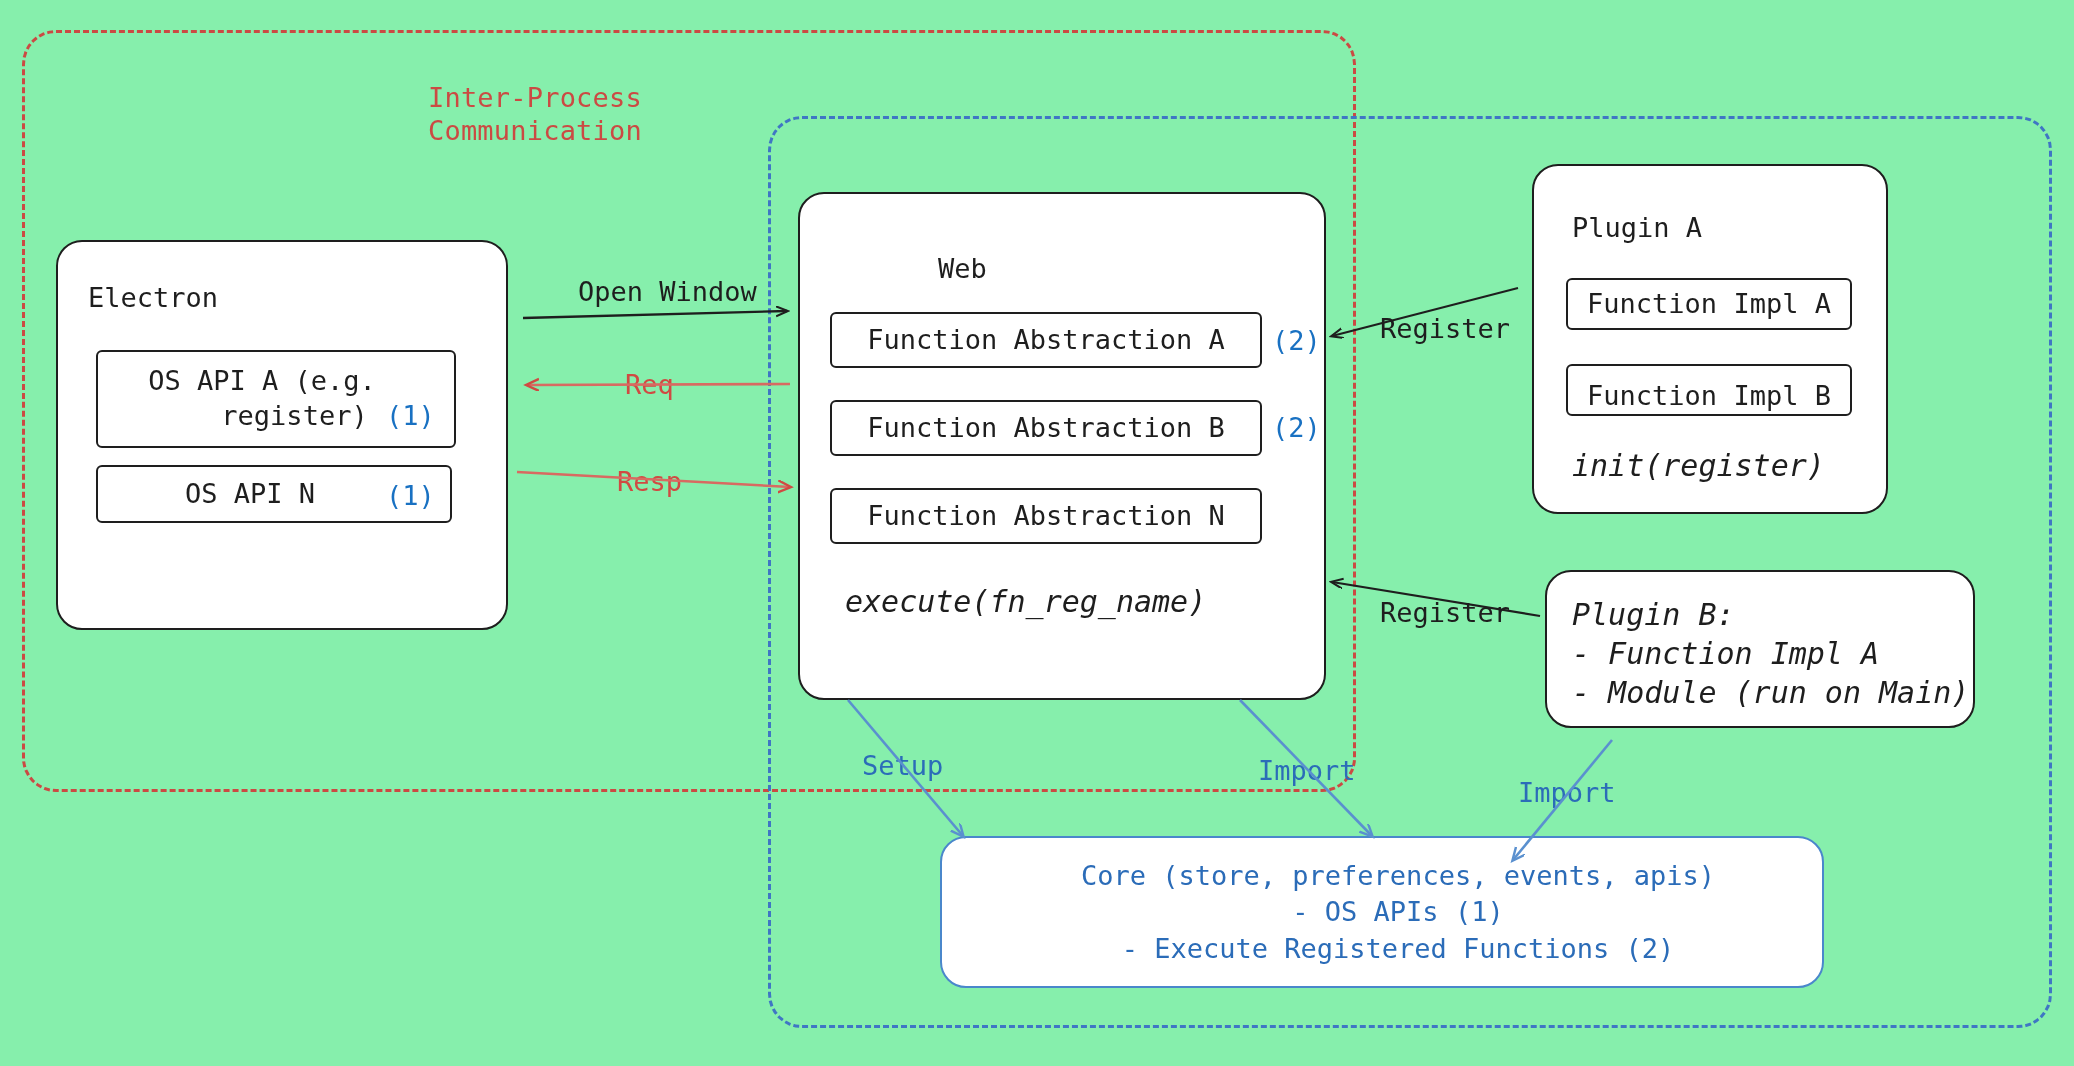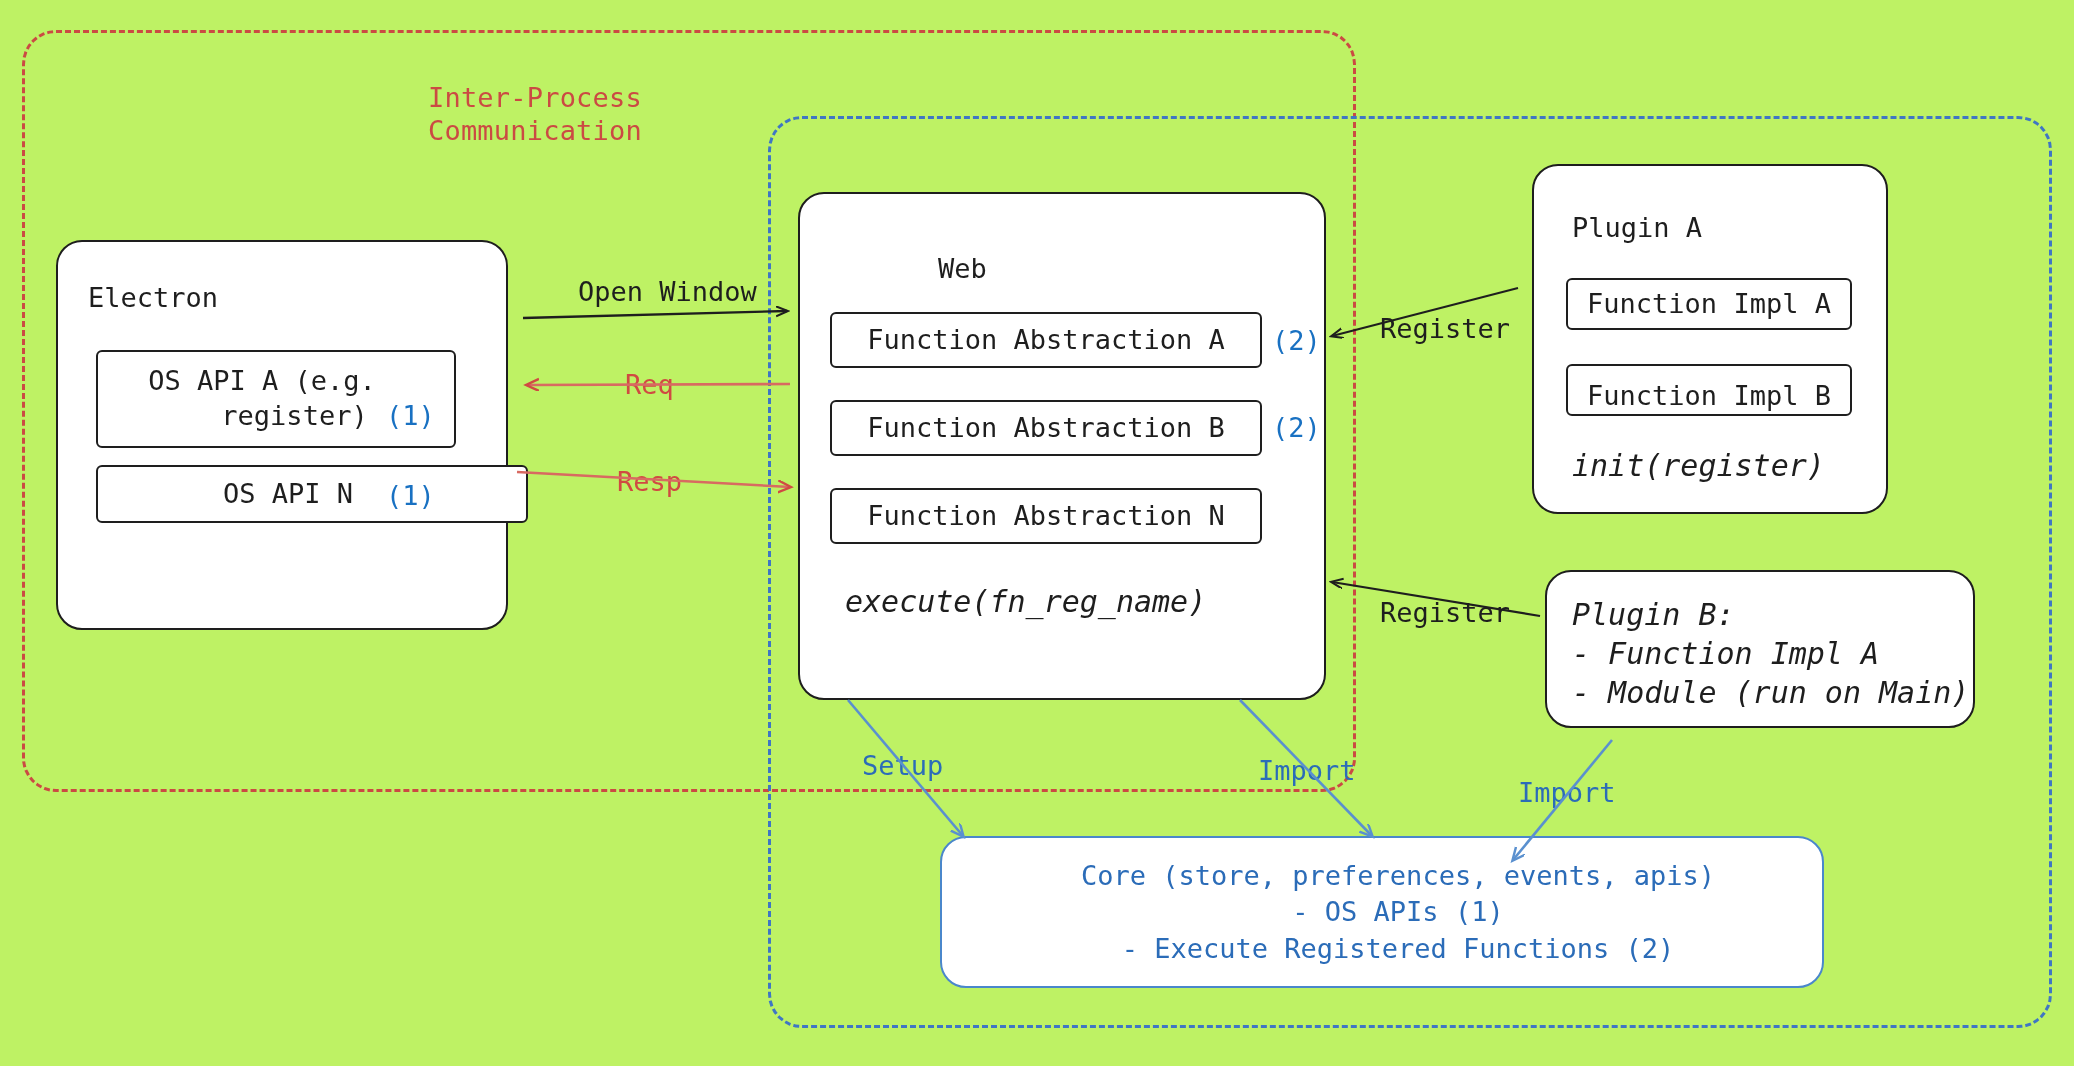--- a/index.html
+++ b/index.html
@@ -8,21 +8,21 @@
     padding: 0;
     background: #ffffff;
   }
   body {
     font-family: "DejaVu Sans Mono", "Liberation Mono", monospace;
   }
   #canvas {
     position: relative;
     width: 2074px;
     height: 1066px;
-    background: #bef264;
+    background: #86efac;
     overflow: hidden;
   }
 
   
   .region {
     position: absolute;
     border-style: dashed;
     border-width: 3px;
     border-radius: 34px;
     background: transparent;
@@ -100,21 +100,21 @@
     color: #1971c2;
     white-space: pre;
   }
 
   
   #electron-box   { left: 56px;  top: 240px; width: 452px; height: 390px; }
   #electron-title { left: 88px;  top: 282px; }
   #os-api-a       { left: 96px;  top: 350px; width: 360px; height: 98px; }
   #os-api-a .inner-label { transform: translateX(-14px); }
   #os-api-a-badge { left: 386px; top: 400px; }
-  #os-api-n       { left: 96px;  top: 465px; width: 432px; height: 58px; }
+  #os-api-n       { left: 96px;  top: 465px; width: 356px; height: 58px; }
   #os-api-n .inner-label { transform: translateX(-24px); }
   #os-api-n-badge { left: 386px; top: 480px; }
 
   #web-box        { left: 798px; top: 192px; width: 528px; height: 508px; }
   #web-title      { left: 938px; top: 253px; }
   #fa-a           { left: 830px; top: 312px; width: 432px; height: 56px; }
   #fa-a-badge     { left: 1272px; top: 325px; }
   #fa-b           { left: 830px; top: 400px; width: 432px; height: 56px; }
   #fa-b-badge     { left: 1272px; top: 412px; }
   #fa-n           { left: 830px; top: 488px; width: 432px; height: 56px; }

